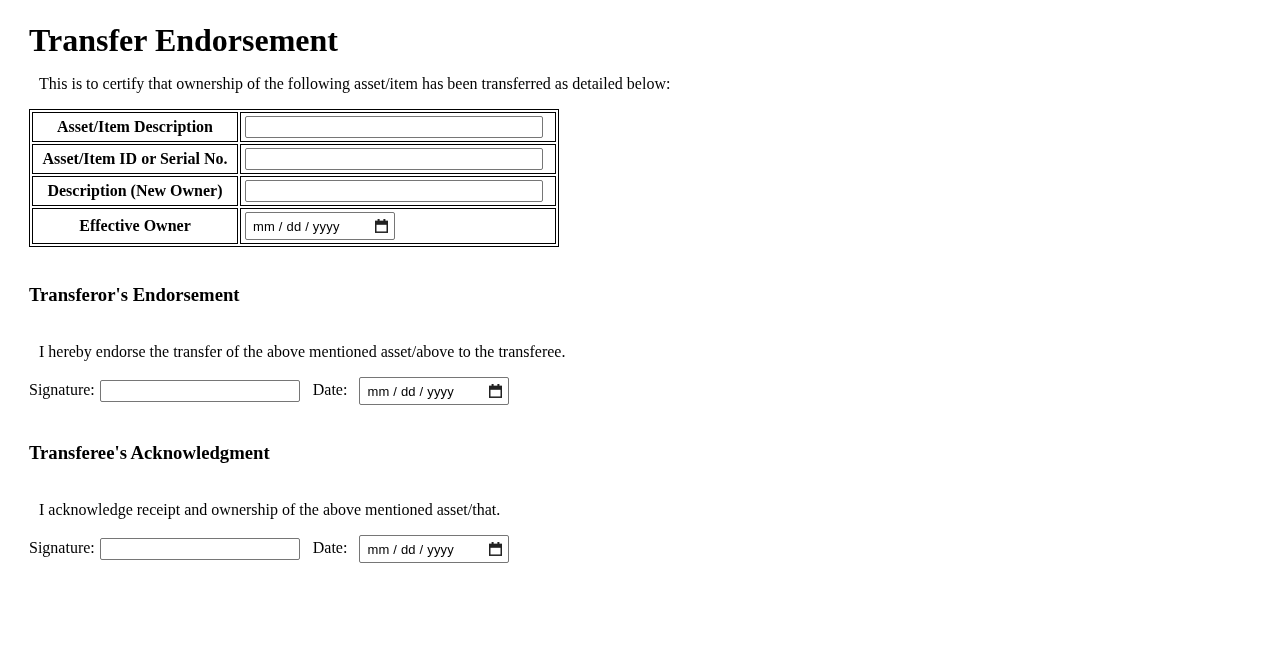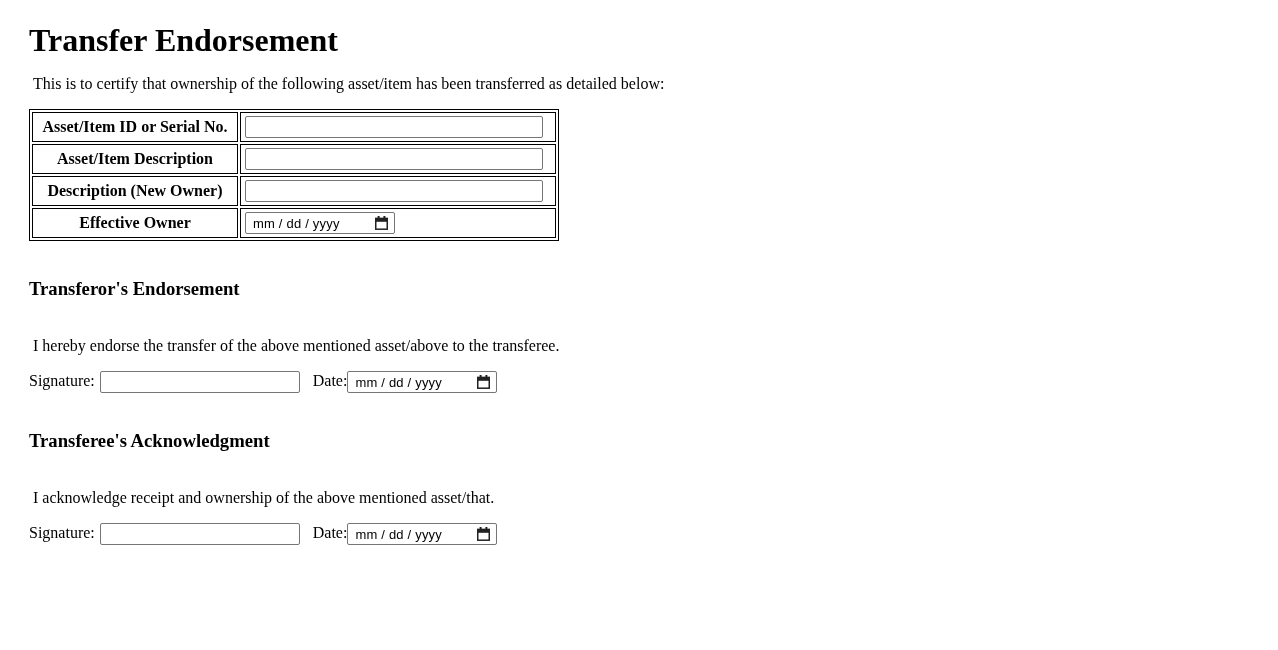--- a/index.html
+++ b/index.html
@@ -10,21 +10,21 @@
   body {
     margin: 8px 29px;
     font-family: "Liberation Serif", serif;
     font-size: 16px;
   }
   h1.page-title {
     font-size: 32px;
     font-weight: bold;
     margin: 14px 0;
   }
-  p { margin: 16px 4px; }
+  p { margin: 16px 10px; }
   h3.section-heading {
     font-size: 18.7px;
     font-weight: bold;
     margin: 37px 0;
   }
 
   
   table.asset-table {
     border-collapse: separate;
     border-spacing: 2px;
@@ -58,59 +58,59 @@
   }
   .w-wide  { width: 298px; }
   .w-sig   { width: 200px; }
 
   .date-input {
     box-sizing: border-box;
     display: inline-flex;
     align-items: center;
     justify-content: space-between;
     width: 150px;
-    height: 22px;
+    height: 28px;
     border: 1px solid #767676;
     border-radius: 2px;
     background: #ffffff;
     padding: 0 6px 0 7px;
     vertical-align: middle;
     cursor: default;
   }
   .date-input .date-text {
     font-family: "Liberation Sans", sans-serif;
     font-size: 13px;
     color: #000000;
     white-space: nowrap;
     letter-spacing: 0.2px;
   }
   .date-input svg { flex: 0 0 auto; display: block; }
 
   
   p.sig-row { margin: 16px 0; }
   .sig-label { margin-right: 5px; }
-  .date-label { margin-left: 13px; margin-right: 0; }
+  .date-label { margin-left: 13px; margin-right: 12px; }
 </style>
 </head>
 <body>
 
 <h1 class="page-title">Transfer Endorsement</h1>
 
 <p>This is to certify that ownership of the following asset/item has been transferred as detailed below:</p>
 
 <table class="asset-table">
   <tbody>
     <tr>
-      <th>Asset/Item ID or Serial No.</th>
+      <th>Asset/Item Description</th>
       <td>
         <input type="text" class="text-input w-wide" value="" style="">
       </td>
     </tr>
     <tr>
-      <th>Asset/Item Description</th>
+      <th>Asset/Item ID or Serial No.</th>
       <td>
         <input type="text" class="text-input w-wide" value="" style="">
       </td>
     </tr>
     <tr>
       <th>Description (New Owner)</th>
       <td>
         <input type="text" class="text-input w-wide" value="" style="">
       </td>
     </tr>

